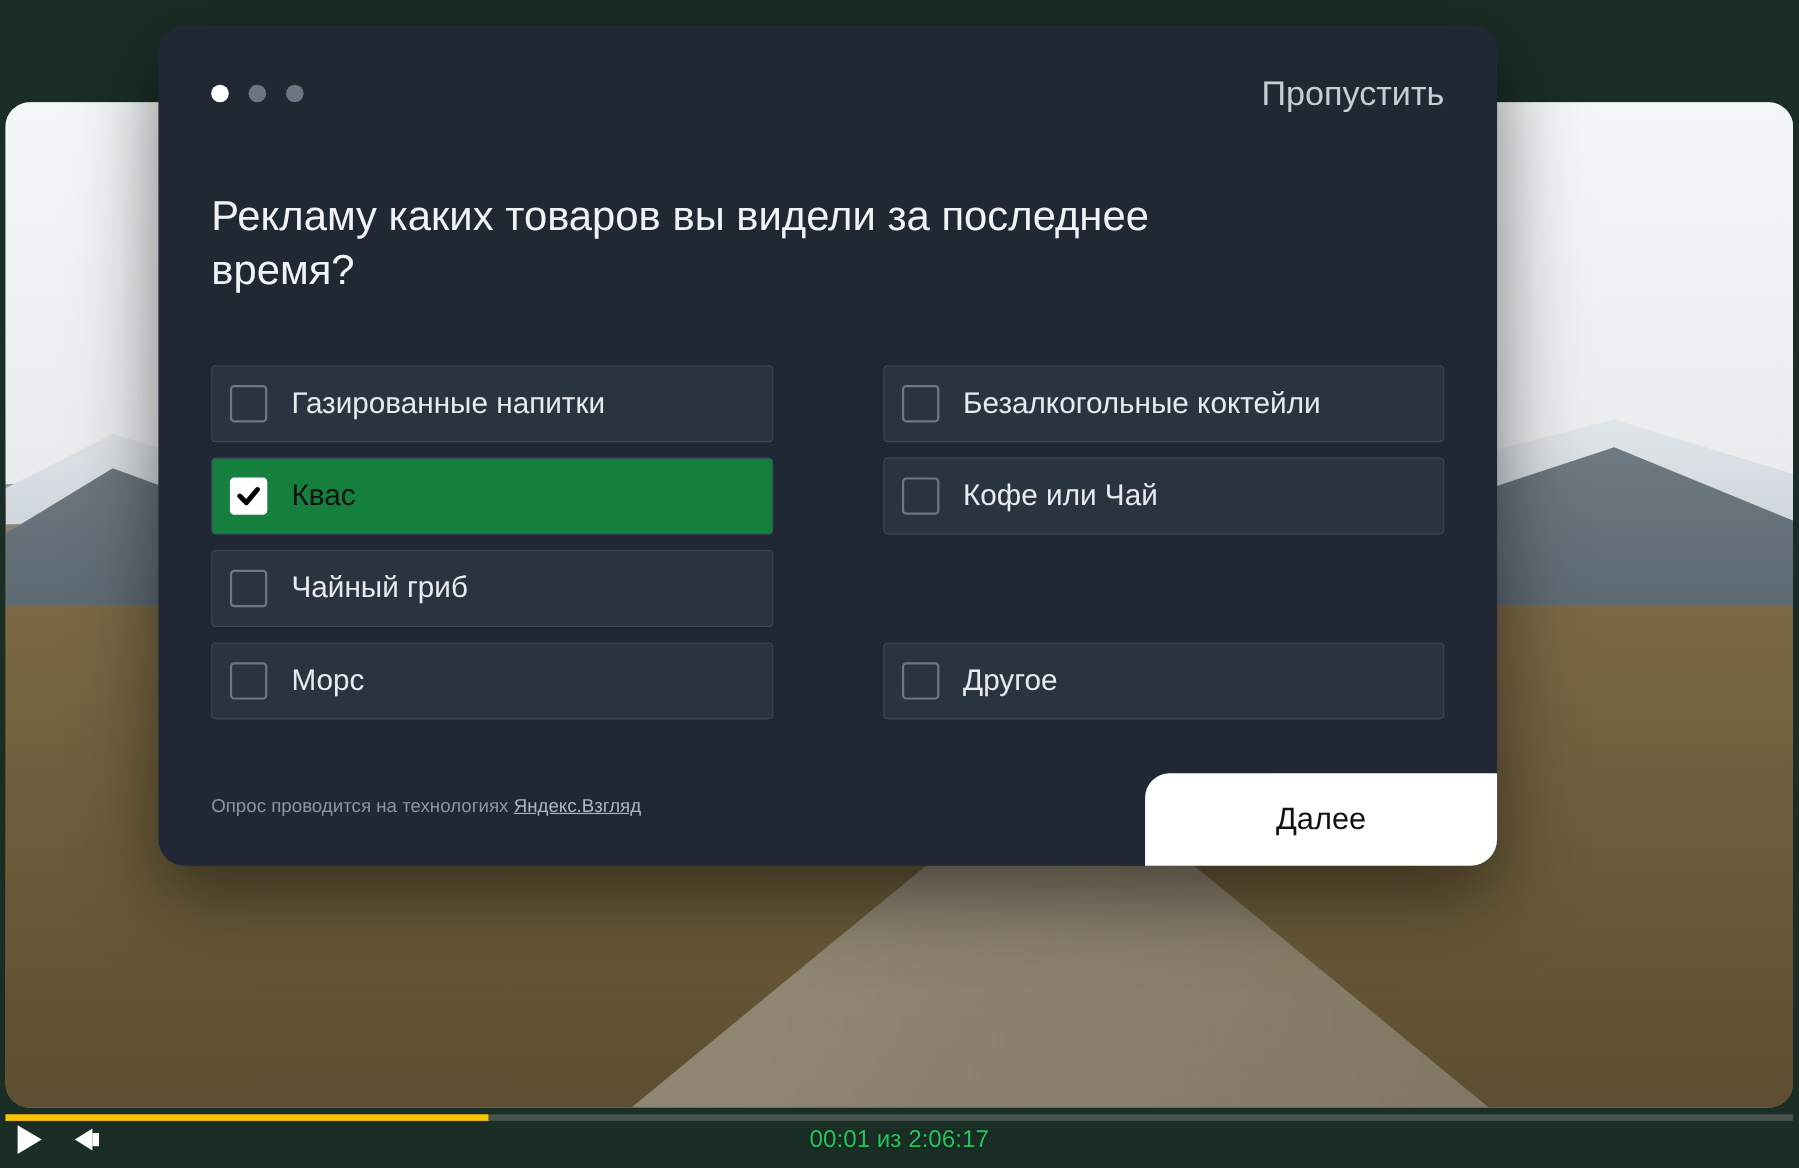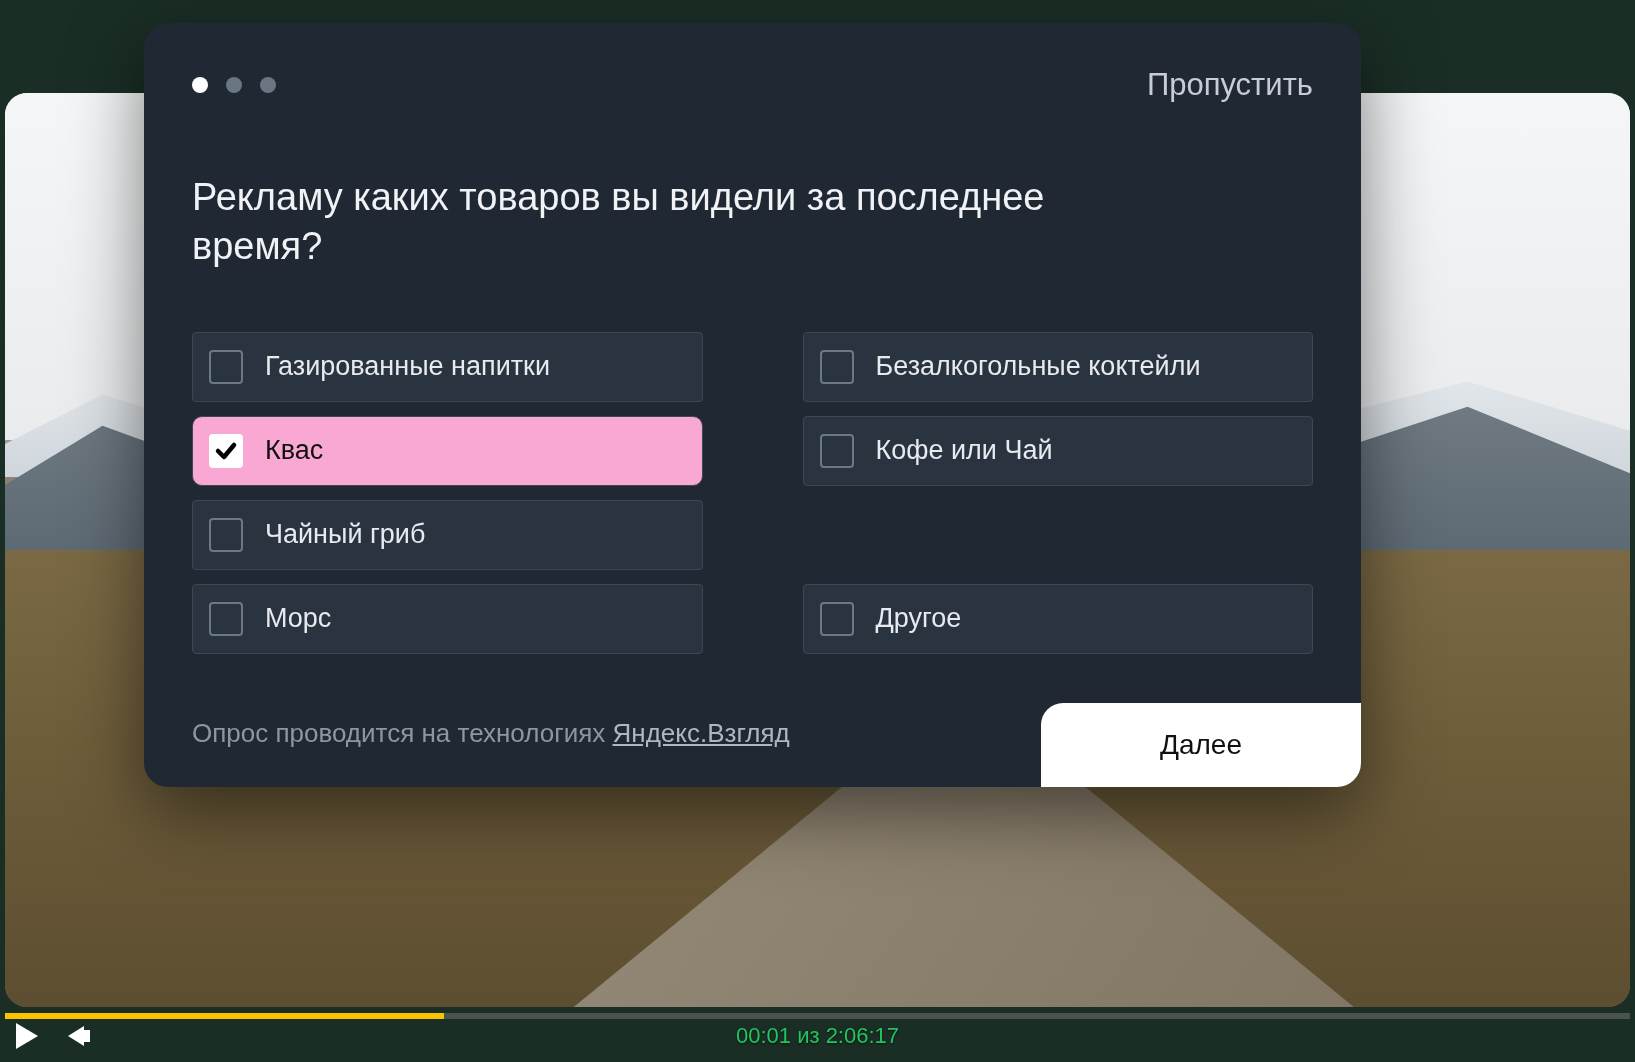--- a/index.html
+++ b/index.html
@@ -90,37 +90,36 @@
     .option .checkbox {
       width: 34px; height: 34px;
       border: 2px solid #6d7886;
       border-radius: 4px;
       margin-right: 22px;
       display:flex; align-items:center; justify-content:center;
       flex-shrink: 0;
     }
     .option .label { font-size: 27px; color: #e7eaee; }
     .option.selected {
-      background: #f9a8d4;
-      border-radius: 10px;
+      background: #15803d;
     }
     .option.selected .checkbox {
       background: #ffffff; border-color: #ffffff;
     }
     .option.selected .label { color: #111; font-weight: 500; }
     .option.placeholder { visibility: hidden; }
     .footer {
       position: absolute;
       bottom: 0; left: 0; right: 0;
       display: flex;
       justify-content: space-between;
       align-items: center;
       padding-left: 48px;
     }
-    .footer-text { color: #8d96a2; font-size: 26px; padding-bottom: 24px;}
+    .footer-text { color: #8d96a2; font-size: 17px; padding-bottom: 24px;}
     .footer-text .link { text-decoration: underline; color: #aeb6c2; }
     .next-btn {
       background: #ffffff;
       color: #111;
       font-size: 28px;
       height: 84px;
       width: 320px;
       border-top-left-radius: 22px;
       border-bottom-right-radius: 24px;
       display:flex; align-items:center; justify-content:center;

